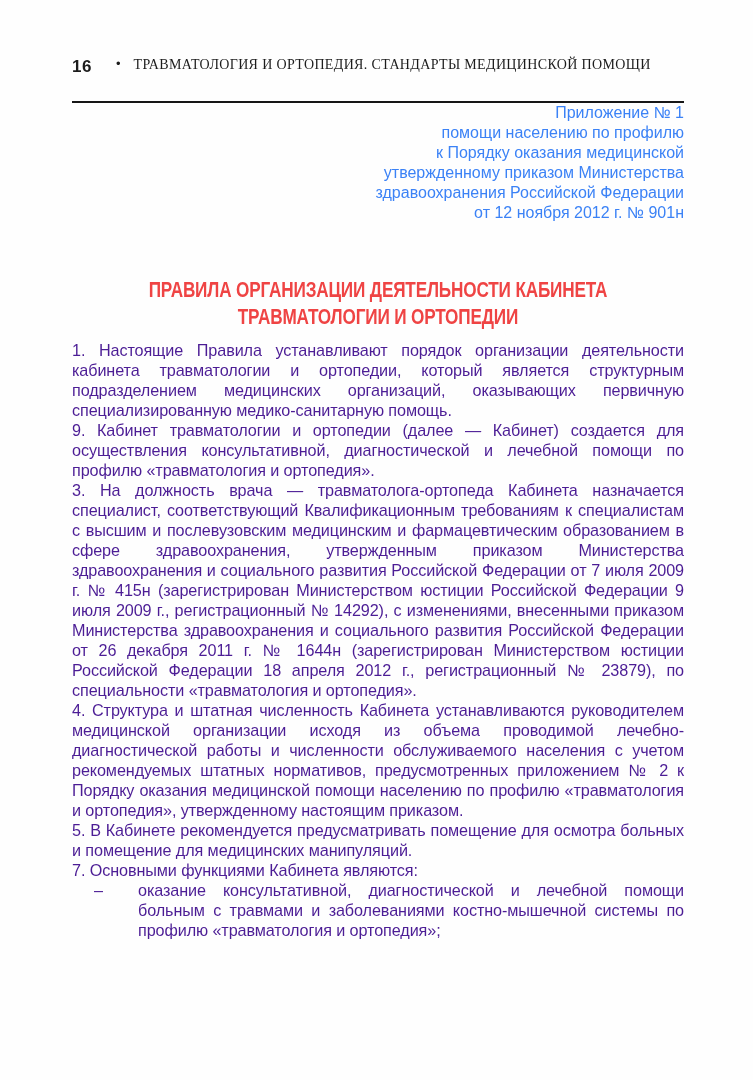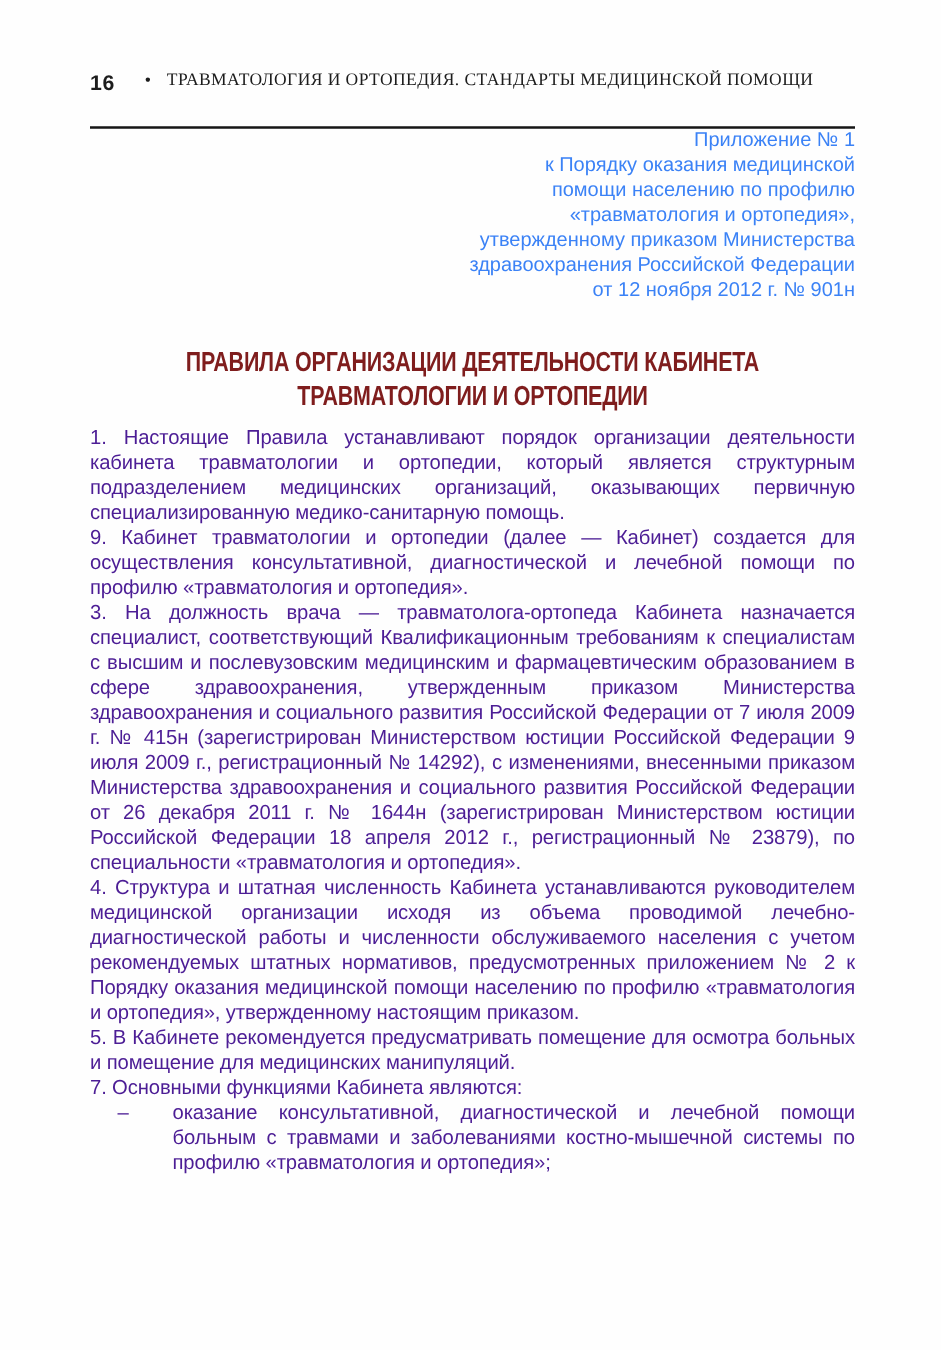--- a/index.html
+++ b/index.html
@@ -57,21 +57,21 @@
   
   .doc-title {
     position: absolute;
     top: 276px;
     left: 72px;
     width: 612px;
     text-align: center;
     font-weight: bold;
     font-size: 22px;
     line-height: 27px;
-    color: #7f1d1d;
+    color: #ef4444;
   }
   .doc-title .t-line {
     display: block;
     transform: scaleX(0.78);
     transform-origin: 50% 50%;
     letter-spacing: -0.2px;
     white-space: nowrap;
   }
 
   
@@ -106,23 +106,22 @@
 <div class="page">
 
   <div class="header">
     <span class="num">16</span>
     <span class="sep">•</span>
     <span class="running">ТРАВМАТОЛОГИЯ И ОРТОПЕДИЯ. СТАНДАРТЫ МЕДИЦИНСКОЙ ПОМОЩИ</span>
   </div>
 
   <div class="appendix">
     <div>Приложение № 1</div>
+    <div>помощи населению по профилю</div>
     <div>к Порядку оказания медицинской</div>
-    <div>помощи населению по профилю</div>
-    <div>«травматология и ортопедия»,</div>
     <div>утвержденному приказом Министерства</div>
     <div>здравоохранения Российской Федерации</div>
     <div>от 12 ноября 2012 г. № 901н</div>
   </div>
 
   <div class="doc-title">
     <span class="t-line">ПРАВИЛА ОРГАНИЗАЦИИ ДЕЯТЕЛЬНОСТИ КАБИНЕТА</span>
     <span class="t-line">ТРАВМАТОЛОГИИ И ОРТОПЕДИИ</span>
   </div>
 

